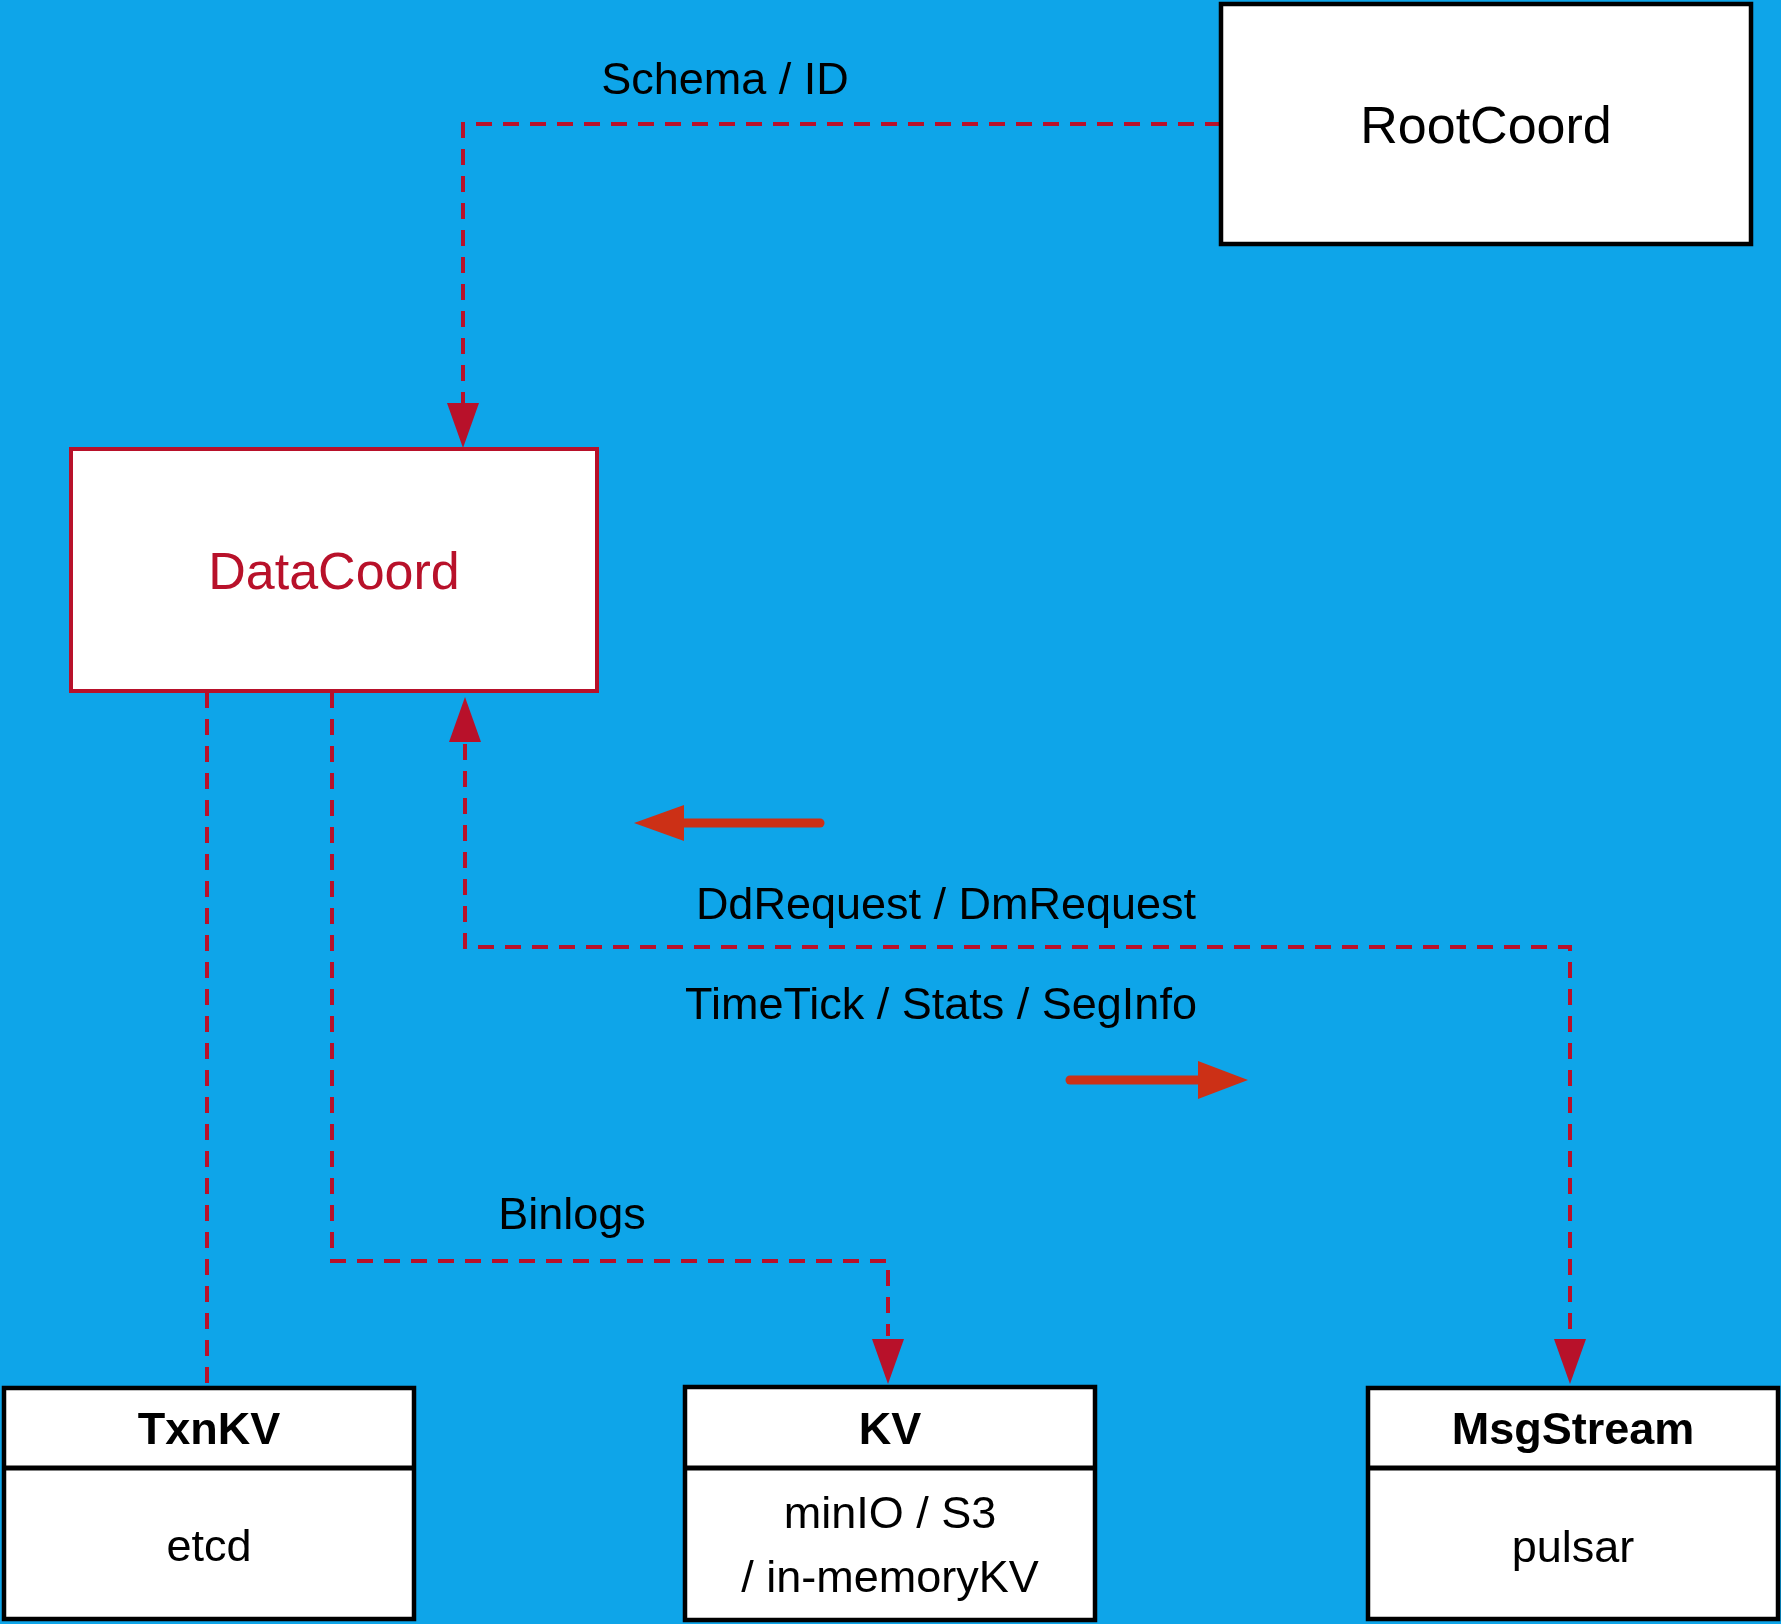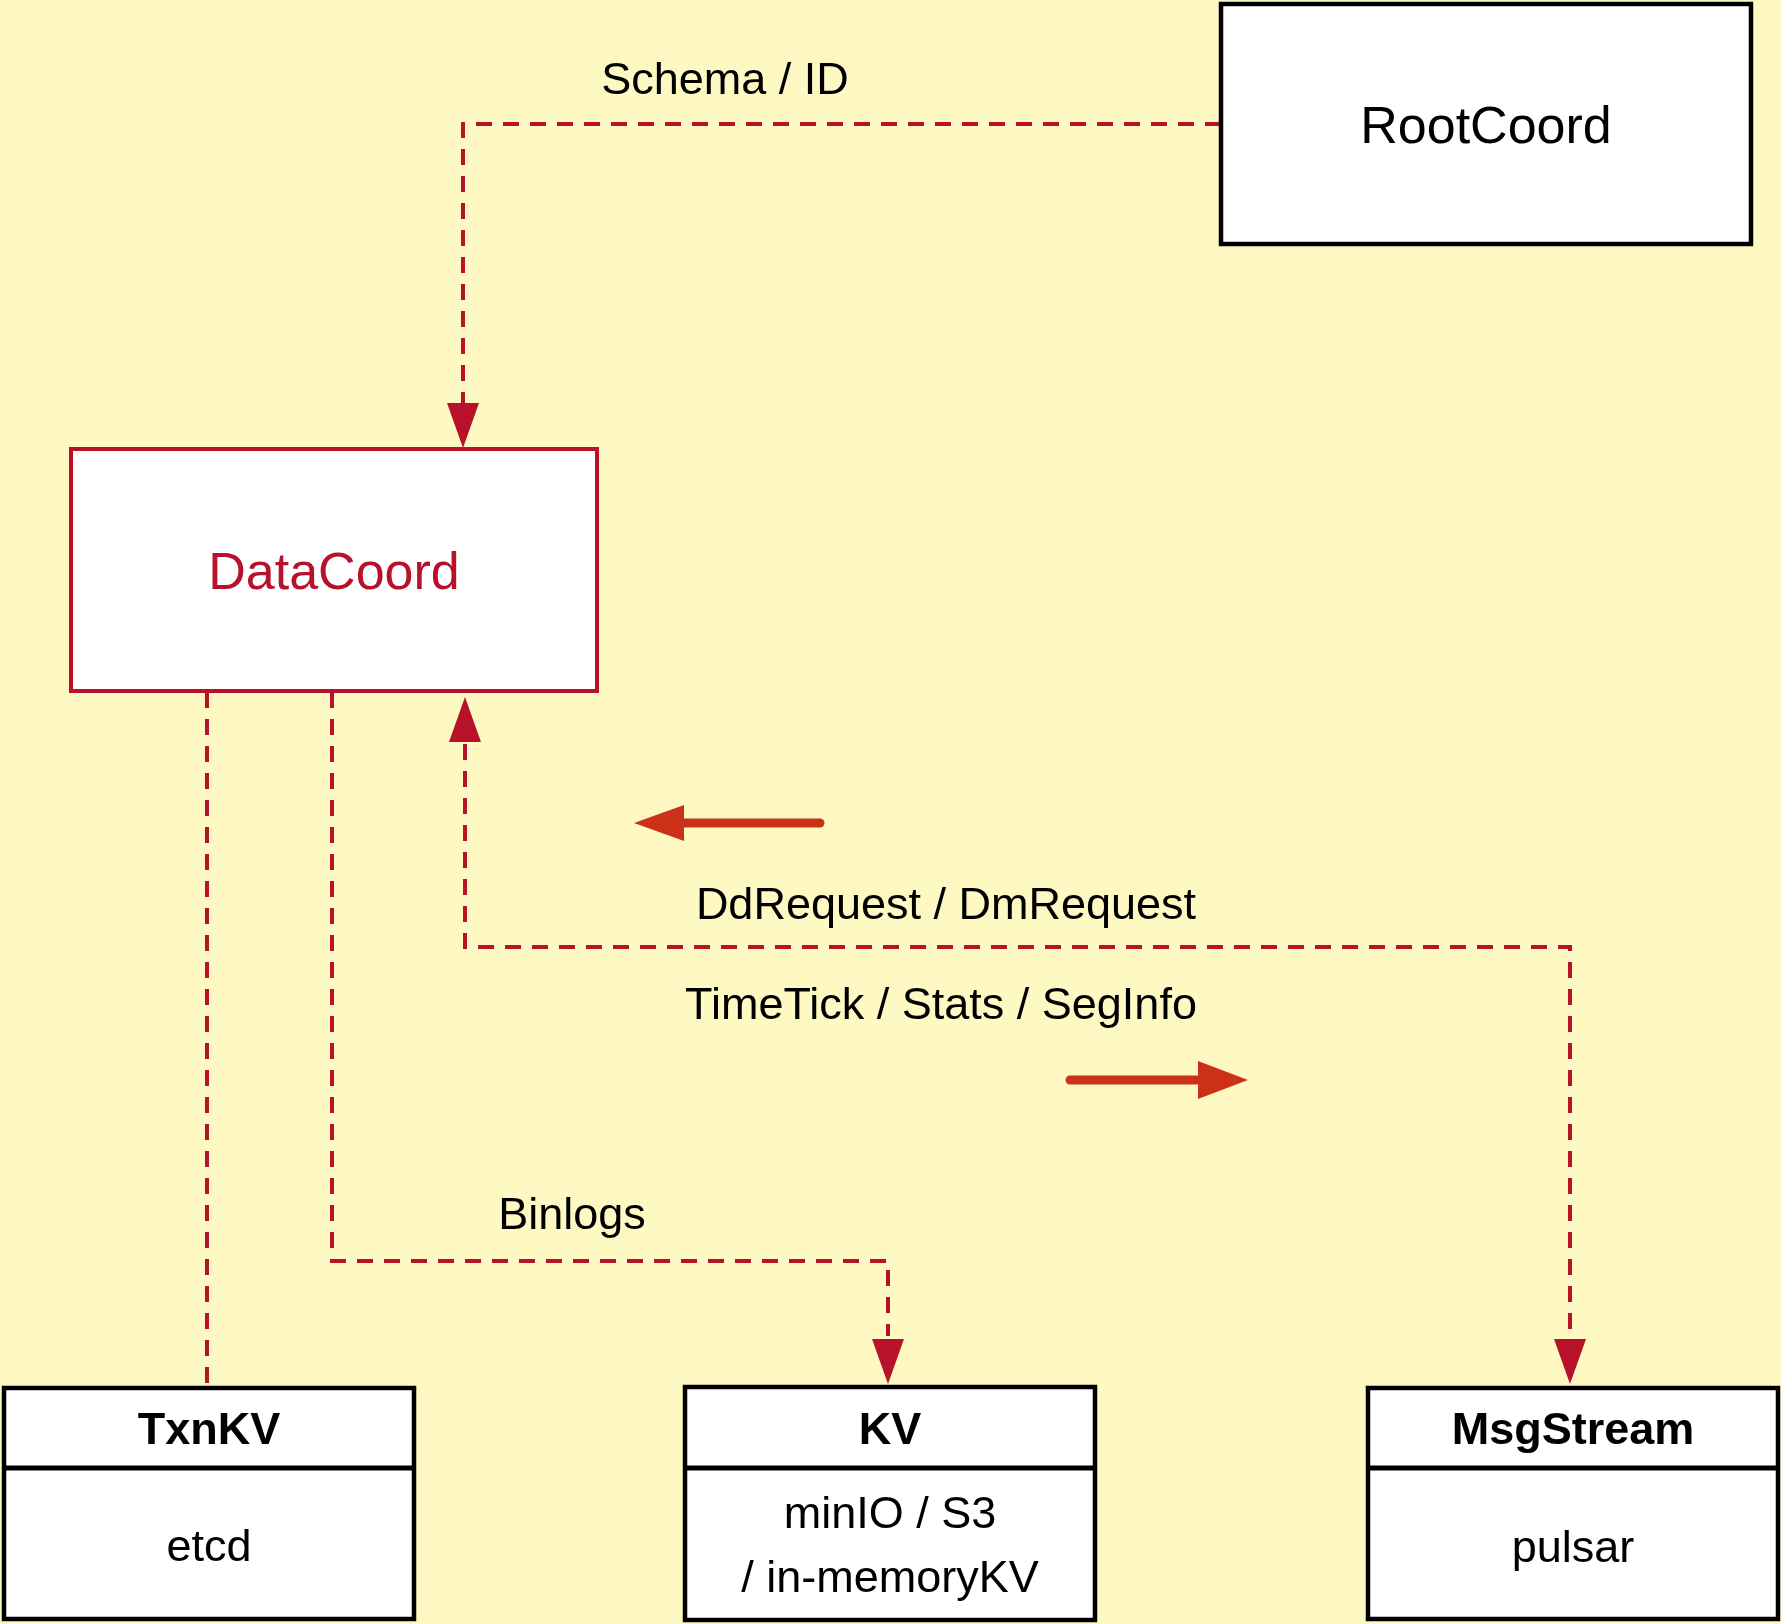--- a/index.html
+++ b/index.html
@@ -4,21 +4,21 @@
 <style>
   html, body {
     margin: 0;
     padding: 0;
     background: #ffffff;
   }
   .stage {
     position: relative;
     width: 1781px;
     height: 1624px;
-    background: #fef9c3;
+    background: #0ea5e9;
     font-family: "Liberation Sans", sans-serif;
   }
   svg { display: block; }
 
   .node-black {
     fill: #ffffff;
     stroke: #000000;
     stroke-width: 4.5;
   }
   .node-crimson {

